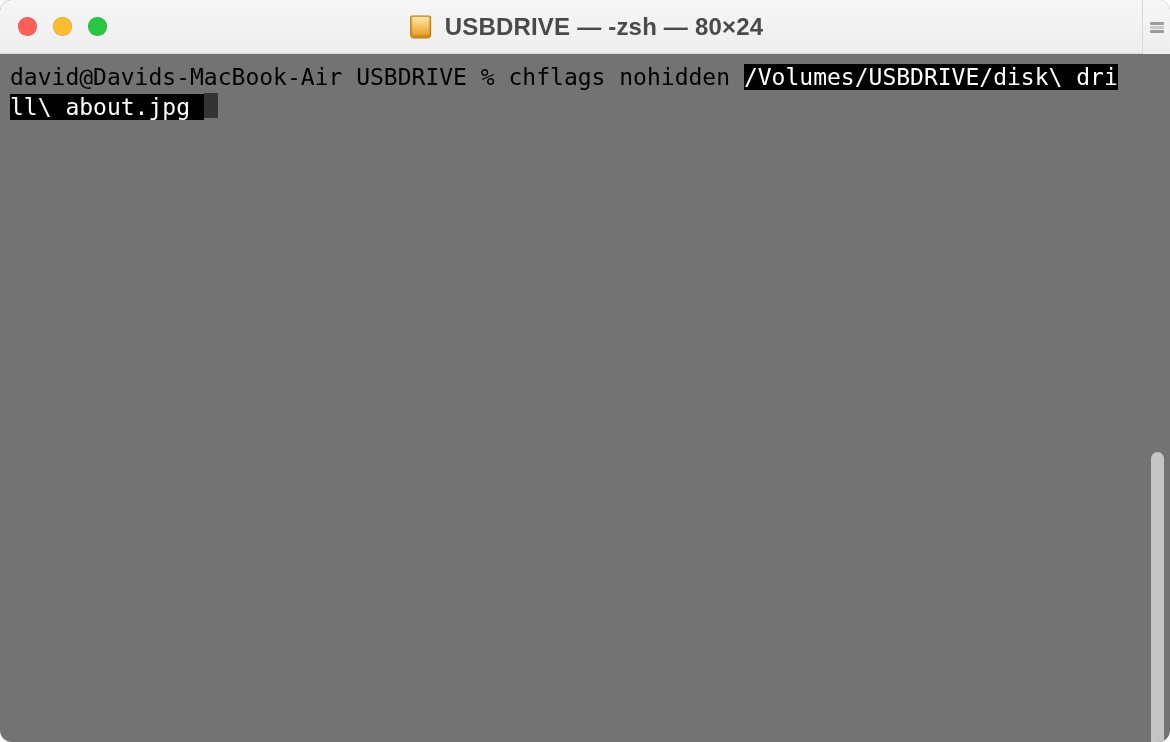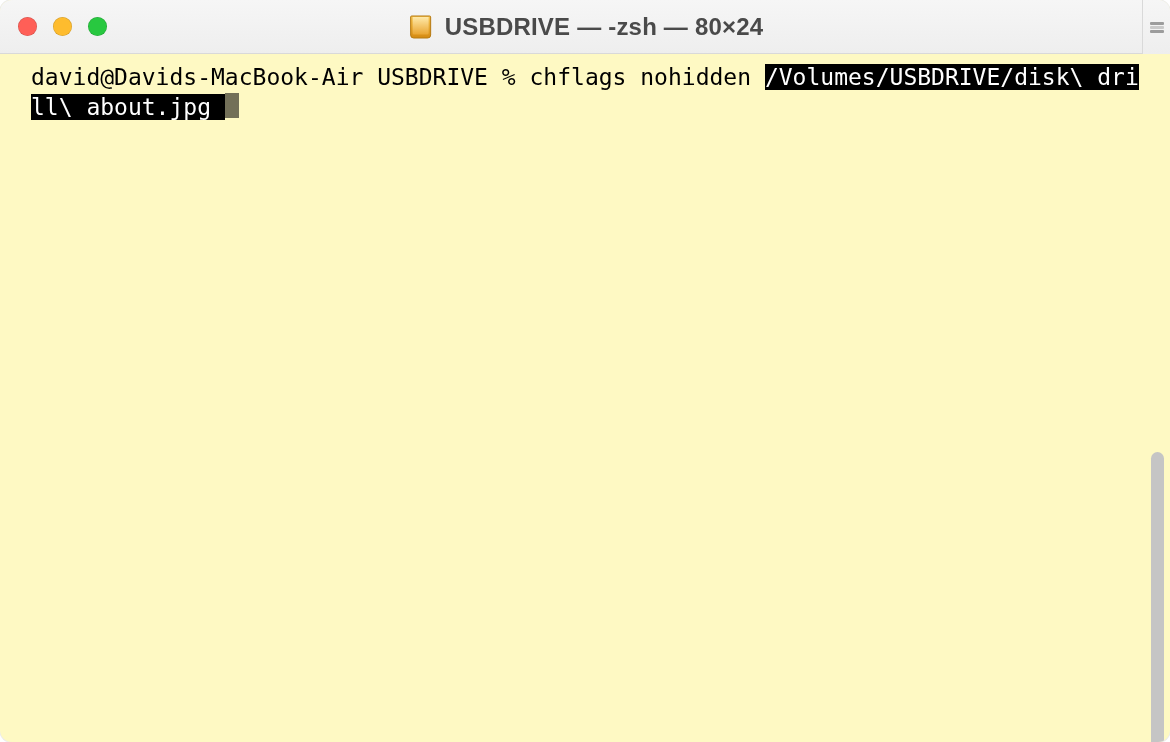--- a/index.html
+++ b/index.html
@@ -7,21 +7,21 @@
       width: 1170px;
       height: 742px;
       background: #ffffff;
       font-family: "SF Mono", Menlo, Monaco, Consolas, monospace;
       overflow: hidden;
       position: relative;
     }
     .window {
       width: 1170px;
       height: 742px;
-      background: #fef9c3;
+      background: #737373;
       border-radius: 12px;
       overflow: hidden;
       box-shadow: 0 0 0 1px rgba(0,0,0,.08);
       display: flex;
       flex-direction: column;
       position: relative;
     }
     .titlebar {
       height: 54px;
       background: linear-gradient(#f6f6f6,#eeeeee);
@@ -63,21 +63,20 @@
       border-left: 1px solid #d9d9d9;
       background: linear-gradient(#f6f6f6,#eeeeee);
       display:flex; align-items:center; justify-content:center;
     }
     .tab-strip-end svg { display:block; }
 
     .term-wrap {
       flex: 1;
       position: relative;
       overflow: hidden;
-      margin-left: 21px;
     }
     .term {
       position: absolute;
       inset: 0 28px 0 0;
       padding: 8px 0 0 10px;
       font-size: 23px;
       line-height: 30px;
       color: #000;
       white-space: pre;
       letter-spacing: 0;

